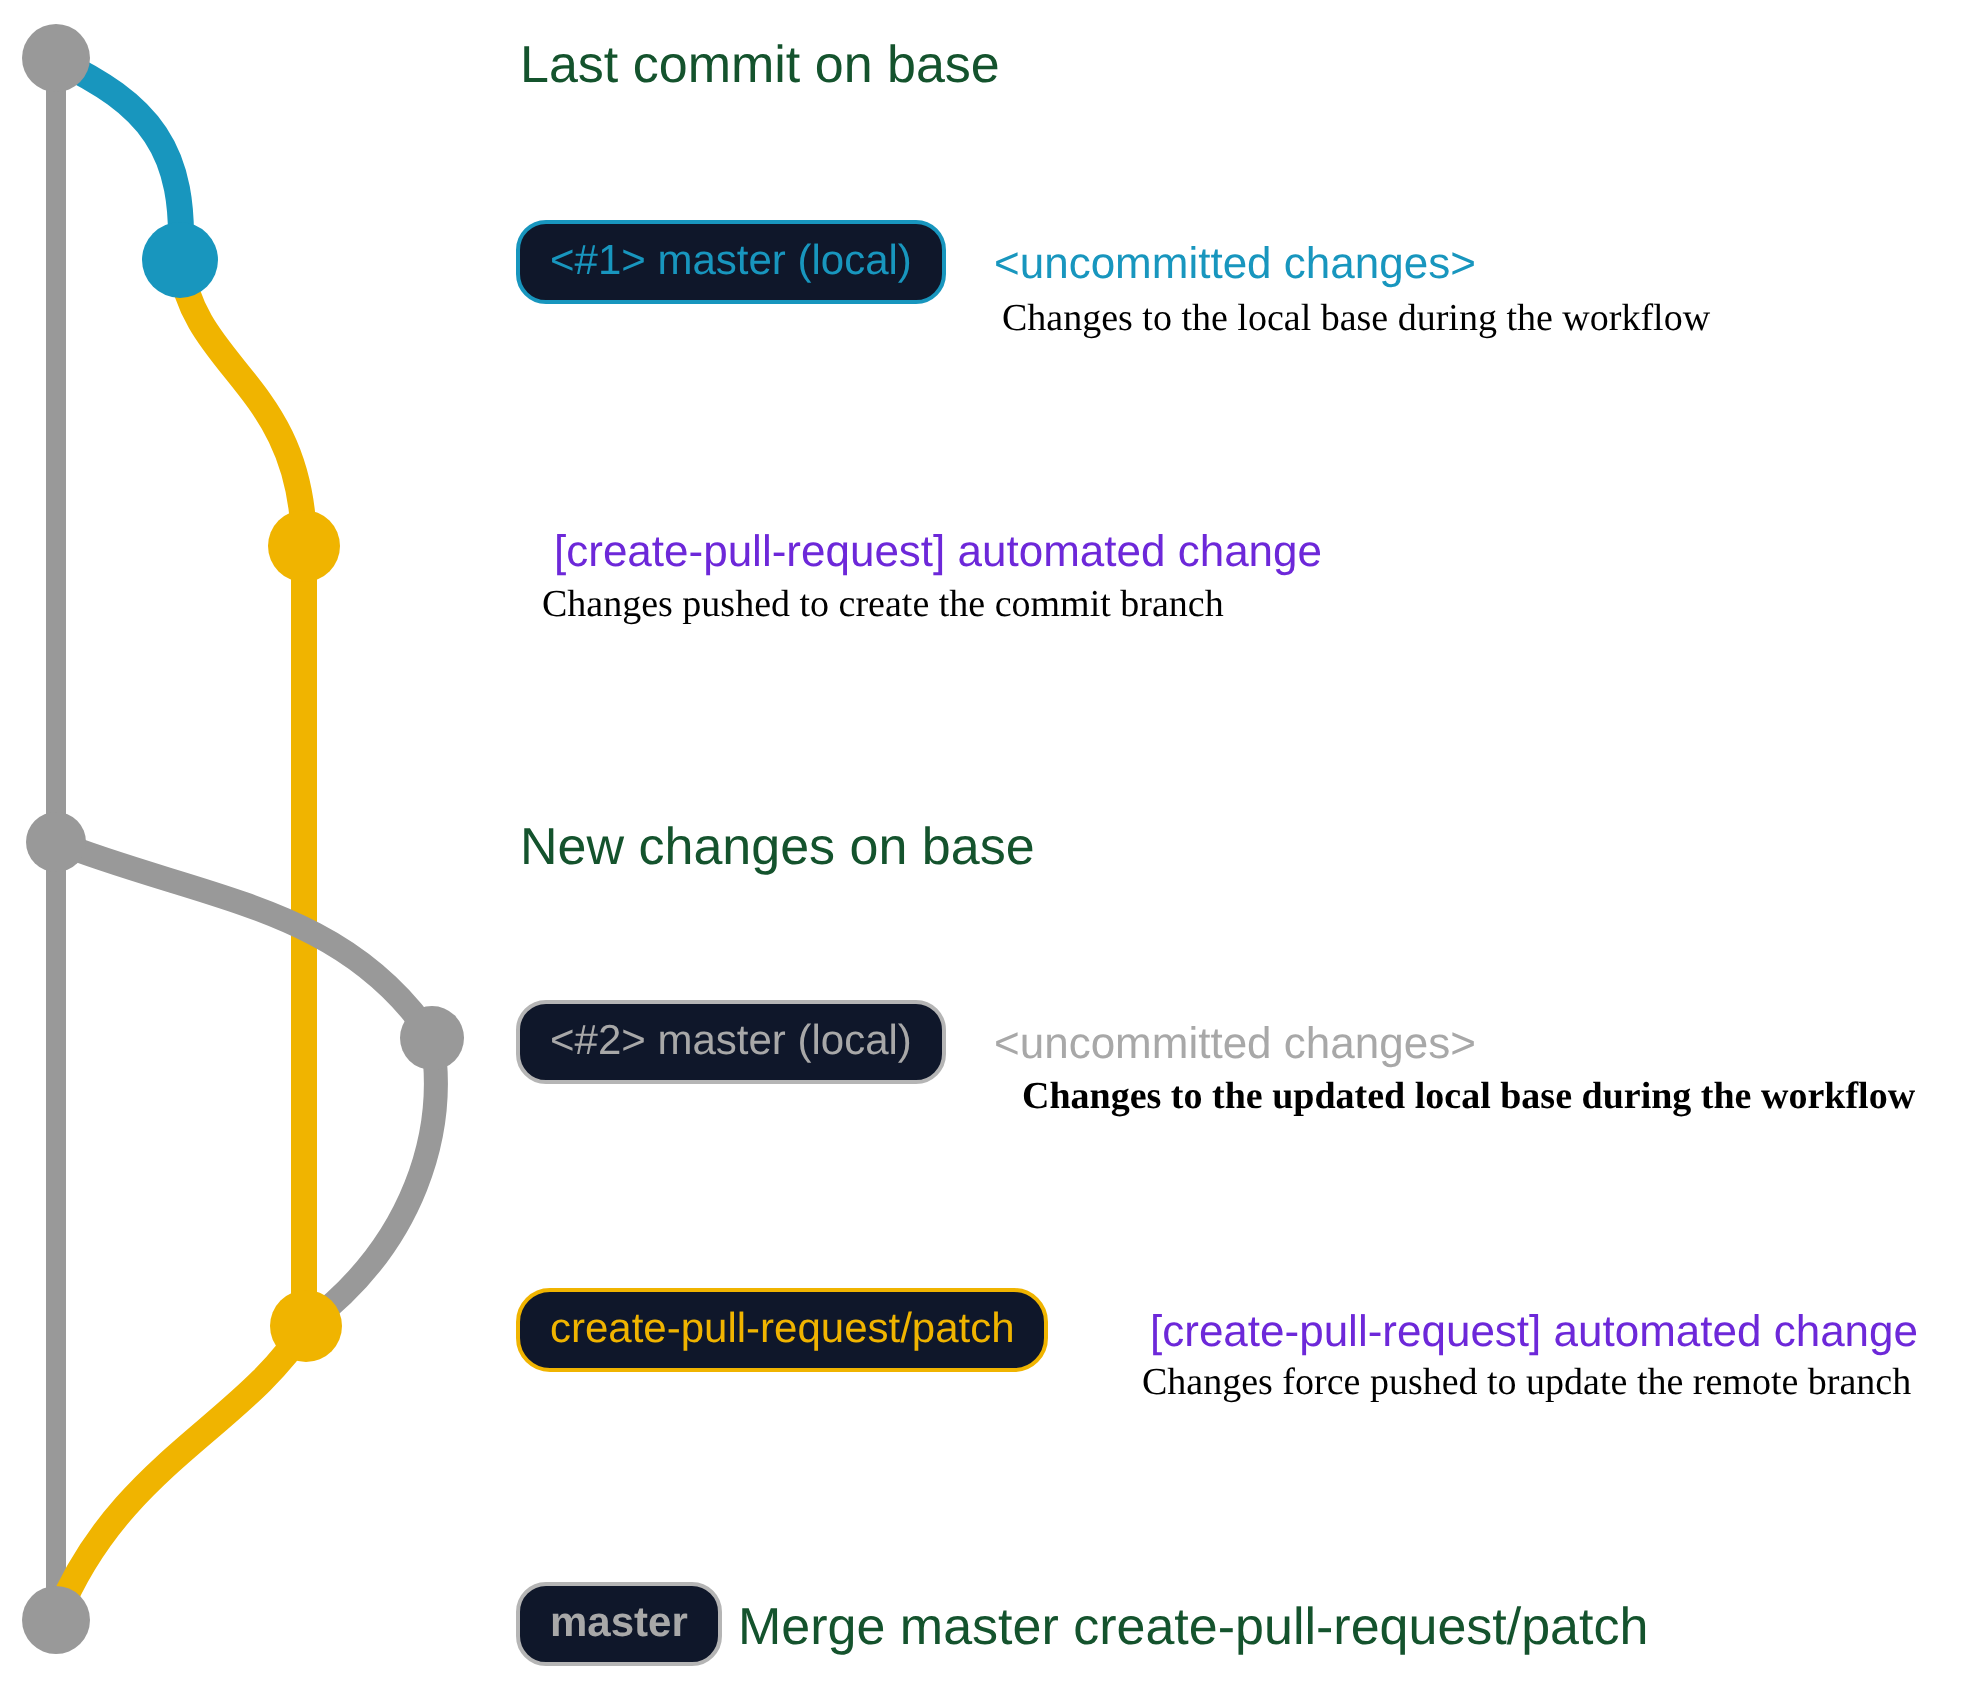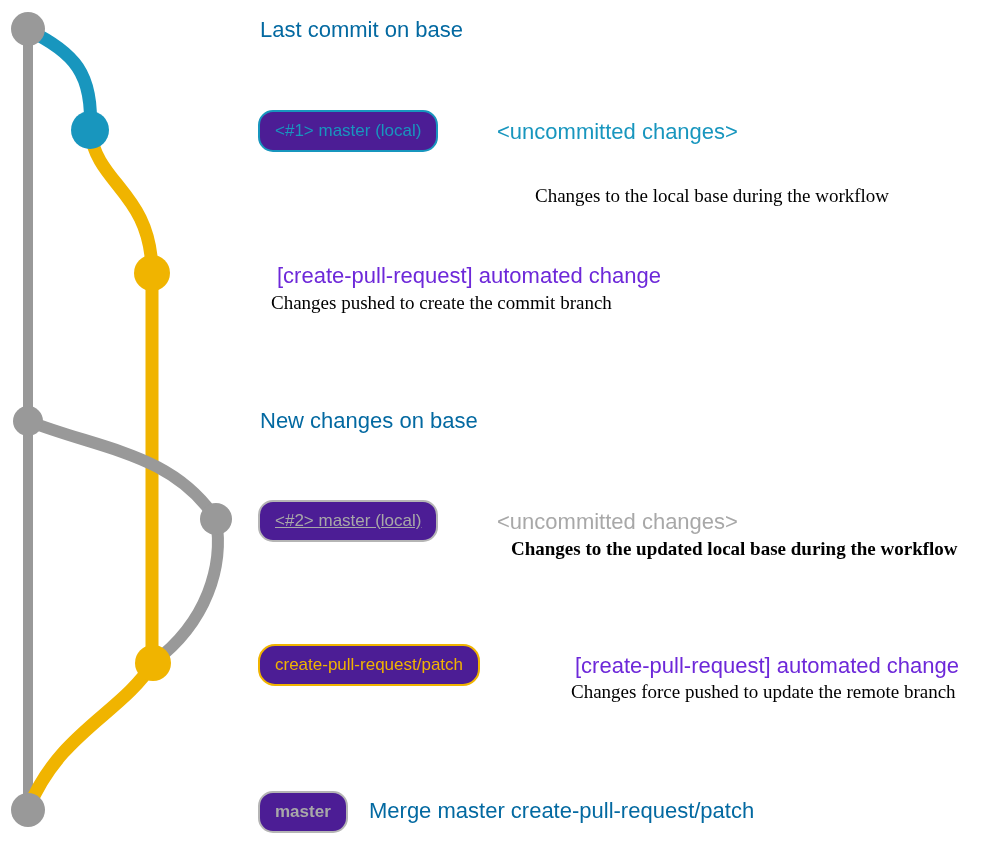--- a/index.html
+++ b/index.html
@@ -6,33 +6,33 @@
   .stage {
     position: relative;
     width: 988px;
     height: 843px;
     background: #ffffff;
     font-family: "Liberation Sans", sans-serif;
     overflow: hidden;
   }
   .abs { position: absolute; }
   .heading {
-    font-size: 22px;
-    color: #0369a1;
+    font-size: 26px;
+    color: #14532d;
     white-space: nowrap;
   }
   .pill {
     display: inline-block;
     border: 2px solid;
     border-radius: 15px;
     padding: 5px 15px;
-    font-size: 17px;
+    font-size: 21px;
     line-height: 28px;
     white-space: nowrap;
-    background: #4c1d95;
+    background: #0f172a;
   }
   .pill.blue   { color: #1896be; border-color: #1896be; }
   .pill.gray   { color: #a8a8a8; border-color: #b5b5b5; }
   .pill.yellow { color: #f0b400; border-color: #f0b400; border-radius: 17px; }
   .msg {
     font-size: 22px;
     white-space: nowrap;
     text-align: center;
   }
   .msg.blue   { color: #1896be; }
@@ -72,28 +72,28 @@
     <circle cx="28" cy="421" r="15" fill="#999999"></circle>
     <circle cx="216" cy="519" r="16" fill="#999999"></circle>
     <circle cx="153" cy="663" r="18" fill="#f0b400"></circle>
     <circle cx="28" cy="810" r="17" fill="#999999"></circle>
   </svg>
 
   <div class="abs heading" style="left:260px; top:17px;">Last commit on base</div>
 
   <div class="abs pill blue" style="left:258px; top:110px;">&lt;#1&gt; master (local)</div>
   <div class="abs msg blue" style="left:497px; top:119px;">&lt;uncommitted changes&gt;</div>
-  <div class="abs desc" style="left:535px; top:149px;margin-top:36px;">Changes to the local base during the workflow</div>
+  <div class="abs desc" style="left:501px; top:149px;">Changes to the local base during the workflow</div>
 
   <div class="abs msg yellow" style="left:257px; top:263px;">[create-pull-request] automated change</div>
   <div class="abs desc" style="left:271px; top:292px;">Changes pushed to create the commit branch</div>
 
   <div class="abs heading" style="left:260px; top:408px;">New changes on base</div>
 
-  <div class="abs pill gray" style="left:258px; top:500px;text-decoration:underline;">&lt;#2&gt; master (local)</div>
+  <div class="abs pill gray" style="left:258px; top:500px;">&lt;#2&gt; master (local)</div>
   <div class="abs msg gray" style="left:497px; top:509px;">&lt;uncommitted changes&gt;</div>
   <div class="abs desc" style="left:511px; top:538px;font-weight:bold;">Changes to the updated local base during the workflow</div>
 
   <div class="abs pill yellow" style="left:258px; top:644px;">create-pull-request/patch</div>
   <div class="abs msg yellow" style="left:555px; top:653px;">[create-pull-request] automated change</div>
   <div class="abs desc" style="left:571px; top:681px;">Changes force pushed to update the remote branch</div>
 
   <div class="abs pill gray" style="left:258px; top:791px;font-weight:bold;">master</div>
   <div class="abs heading" style="left:369px; top:798px;">Merge master create-pull-request/patch</div>
 

